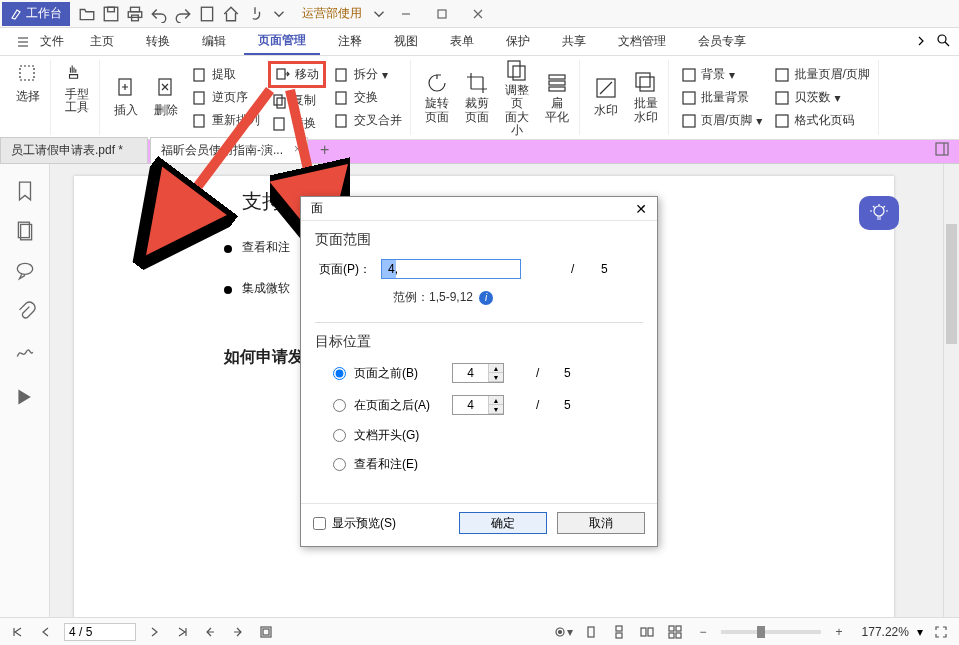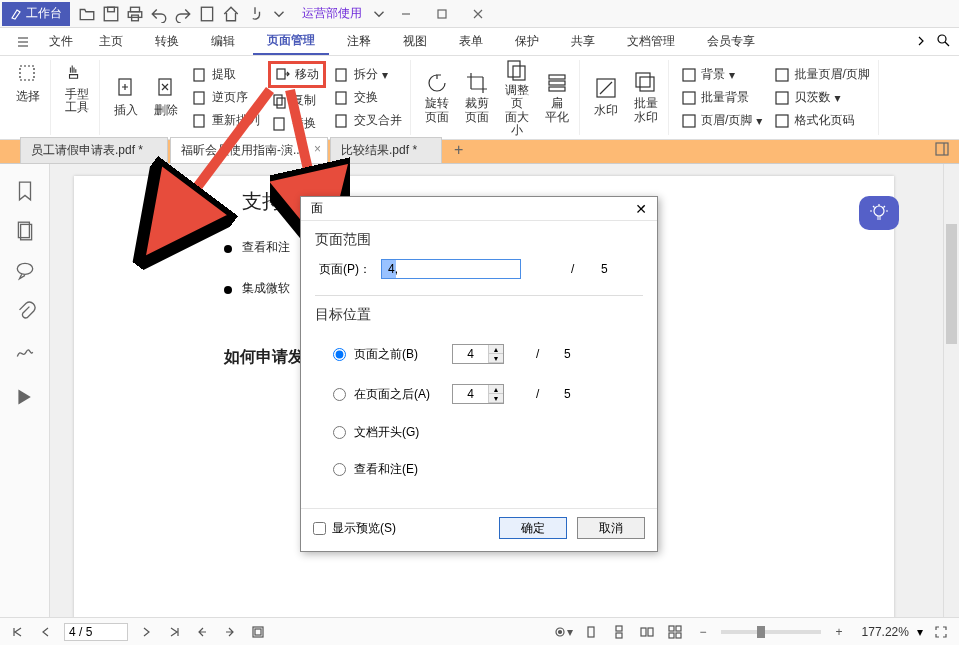--- a/index.html
+++ b/index.html
@@ -4,43 +4,43 @@
 <style>
 * { box-sizing: border-box; margin: 0; padding: 0; font-family: "Microsoft YaHei", sans-serif; font-size: 12px; }
 body { background: #f5f5f5; width: 959px; height: 645px; position: relative; overflow: hidden; }
 
 
 .title-bar { height: 28px; background: #f8f8f8; display: flex; align-items: center; border-bottom: 1px solid #ddd; }
 .workspace-btn { background: #4a5ab8; color: #fff; padding: 4px 8px; height: 24px; display: flex; align-items: center; gap: 4px; margin: 2px; }
 .qat { display: flex; gap: 6px; padding: 0 6px; align-items: center; }
 .qat-icon { width: 18px; height: 18px; display: flex; align-items: center; justify-content: center; color: #555; }
 .doc-title { flex: 1; text-align: center; color: #666; padding: 0 8px; overflow: hidden; text-overflow: ellipsis; white-space: nowrap; }
-.user-label { color: #6d28d9; padding: 0 8px; }
+.user-label { color: #a16207; padding: 0 8px; }
 .win-controls { display: flex; }
 .win-btn { width: 36px; height: 28px; display: flex; align-items: center; justify-content: center; color: #666; }
 
 
 .menu-bar { height: 28px; background: #fff; display: flex; align-items: center; border-bottom: 1px solid #e0e0e0; padding-left: 8px; gap: 4px; }
-.menu-file { display: flex; align-items: center; gap: 19px; color: #333; padding: 0 8px; }
+.menu-file { display: flex; align-items: center; gap: 10px; color: #333; padding: 0 8px; }
 .menu-tab { padding: 4px 14px; color: #333; cursor: pointer; }
 .menu-tab.active { color: #4a5ab8; border-bottom: 2px solid #4a5ab8; font-weight: 700; }
 .menu-right { margin-left: auto; display: flex; align-items: center; padding-right: 8px; gap: 8px; }
 
 
 .ribbon { height: 84px; background: #fff; display: flex; border-bottom: 1px solid #ddd; padding: 4px 6px; gap: 4px; }
 .rib-group { display: flex; flex-direction: column; align-items: center; justify-content: space-between; padding: 0 2px; border-right: 1px solid #eee; }
 .rib-big { display: flex; flex-direction: column; align-items: center; gap: 2px; padding: 2px 4px; color: #333; width: 40px; }
 .rib-big svg { width: 24px; height: 24px; }
 .rib-col { display: flex; flex-direction: column; gap: 2px; padding: 0 2px; }
 .rib-small { display: flex; align-items: center; gap: 4px; padding: 2px 4px; color: #333; white-space: nowrap; }
 .rib-small svg { width: 16px; height: 16px; }
 .highlight-red { border: 3px solid #e74c3c; }
 
 
-.doc-tabs { height: 24px; background: #fdba74; display: flex; align-items: flex-end; border-bottom: 1px solid #ccc; padding-left: 20px; justify-content: space-between; }
+.doc-tabs { height: 24px; background: #f0abfc; display: flex; align-items: flex-end; border-bottom: 1px solid #ccc; padding-left: 0; justify-content: space-between; }
 .doc-tab { background: #e8e8e8; border: 1px solid #ccc; border-bottom: none; padding: 4px 24px 4px 10px; margin-right: 2px; color: #333; position: relative; }
 .doc-tab.active { background: #fff; }
 .doc-tab .close-x { position: absolute; right: 6px; top: 4px; color: #888; }
 .new-tab { padding: 4px 10px; color: #666; font-size: 16px; }
 
 
 .content-wrap { position: absolute; top: 164px; left: 0; right: 0; bottom: 28px; display: flex; background: #f0f0f0; }
 .left-panel { width: 50px; background: #fafafa; border-right: 1px solid #ddd; display: flex; flex-direction: column; align-items: center; gap: 18px; padding-top: 16px; }
 .left-icon { color: #666; width: 22px; height: 22px; display: flex; align-items: center; justify-content: center; }
 .page-area { flex: 1; background: #f0f0f0; overflow: hidden; position: relative; padding: 12px 24px; }
@@ -56,41 +56,41 @@
 .dlg-title { height: 24px; display: flex; align-items: center; justify-content: space-between; padding: 0 6px 0 10px; border-bottom: 1px solid #e5e5e5; }
 .dlg-close { font-size: 14px; padding: 0 4px; }
 .dlg-body { padding: 10px 14px; }
 .dlg-section { font-size: 14px; color: #333; margin-bottom: 10px; }
 .dlg-row { display: flex; align-items: center; gap: 10px; margin: 10px 0 10px 4px; }
 .dlg-input { border: 1px solid #4a8de6; padding: 2px 6px; width: 140px; height: 20px; background: #fff; }
 .dlg-num { text-align: center; width: 40px; }
 .dlg-example { margin-left: 78px; color: #333; display: flex; align-items: center; gap: 6px; }
 .info-icon { width: 14px; height: 14px; background: #2b6cd4; color: #fff; border-radius: 50%; display: inline-flex; align-items: center; justify-content: center; font-size: 10px; font-style: italic; }
 fieldset.group { border: none; border-top: 1px solid #ddd; margin-top: 16px; padding-top: 10px; }
-.radio-row { display: flex; align-items: center; gap: 8px; margin: 20px 0 6px 18px; }
+.radio-row { display: flex; align-items: center; gap: 8px; margin: 12px 0 6px 18px; }
 .radio-row input[type=radio] { margin: 0; }
 .spinbox { display: flex; border: 1px solid #999; height: 20px; }
 .spinbox input { width: 36px; border: none; text-align: center; border-right: 1px solid #ccc; }
 .spin-btns { display: flex; flex-direction: column; width: 14px; }
 .spin-btns span { height: 10px; font-size: 7px; display: flex; align-items: center; justify-content: center; background: #eee; border-bottom: 1px solid #ccc; }
 .dlg-footer { display: flex; align-items: center; justify-content: space-between; padding: 8px 12px 12px; border-top: 1px solid #e5e5e5; margin-top: 14px; }
 .dlg-footer-left { display: flex; align-items: center; gap: 6px; }
-.dlg-btn { width: 68px; height: 22px; border: 1px solid #888; background: #f0f0f0; }
+.dlg-btn { width: 88px; height: 22px; border: 1px solid #888; background: #f0f0f0; }
 .dlg-btn.primary { border: 1px solid #2a6ac4; background: #e8f0fc; }
 
 
 .arrow { position: absolute; pointer-events: none; z-index: 50; }
 
 
 .help-bulb { position: absolute; right: 60px; top: 196px; width: 40px; height: 34px; background: #5560c8; border-radius: 10px; display: flex; align-items: center; justify-content: center; color: #fff; z-index: 40; }
 
 
 .status-bar { position: absolute; bottom: 0; left: 0; right: 0; height: 28px; background: #fafafa; border-top: 1px solid #ddd; display: flex; align-items: center; padding: 0 8px; gap: 8px; }
 .sb-btn { width: 20px; height: 20px; display: flex; align-items: center; justify-content: center; color: #555; }
-.page-field { width: 64px; border: 1px solid #ccc; padding: 1px 4px; }
+.page-field { width: 72px; border: 1px solid #ccc; padding: 1px 4px; }
 .sb-right { margin-left: auto; display: flex; align-items: center; gap: 8px; }
 .zoom-slider { width: 100px; height: 4px; background: #ddd; position: relative; }
 .zoom-thumb { position: absolute; left: 36px; top: -4px; width: 8px; height: 12px; background: #888; }
 .zoom-val { color: #333; width: 52px; text-align: right; }
 
 .scrollbar-v { position: absolute; right: 0; top: 164px; bottom: 28px; width: 16px; background: #f0f0f0; border-left: 1px solid #ddd; }
 .scrollbar-v .thumb { position: absolute; left: 2px; right: 2px; top: 60px; height: 120px; background: #ccc; }
 
 svg { stroke: currentColor; fill: none; stroke-width: 1.2; }
 </style>
@@ -383,21 +383,20 @@
           </svg>
           <span>格式化页码</span>
         </div>
     </div>
   </div>
 </div>
 
 <div class="doc-tabs">
   <div class="doc-tab"><span>员工请假申请表.pdf *</span></div>
   <div class="doc-tab active"><span>福昕会员使用指南-演...</span><span class="close-x">×</span></div>
-  <div class="doc-tab"><span>比较结果.pdf *</span></div>
   <div class="new-tab">+</div>
   <div style="margin-left:auto;padding:4px 10px;color:#666"><svg width="14" height="14">
         <rect x="1" y="1" width="12" height="12"></rect>
         <path d="M9 1v12"></path>
       </svg></div>
 </div>
 
 <div class="content-wrap">
   <div class="left-panel">
     <div class="left-icon">
@@ -483,20 +482,24 @@
   </div>
   <div class="dlg-body">
     <div class="dlg-section">页面范围</div>
     <div class="dlg-row">
       <span>页面(P)：</span>
       <input class="dlg-input" style="background: linear-gradient(to right, rgb(153, 194, 255) 0px, rgb(153, 194, 255) 14px, rgb(255, 255, 255) 14px);" value="4,">
       <span style="width:30px"></span>
       <span>/</span>
       <span class="dlg-num">5</span>
     </div>
+    <div class="dlg-example">
+      <span>范例：1,5-9,12</span>
+      <span class="info-icon">i</span>
+    </div>
 
     <fieldset class="group">
       <div class="dlg-section">目标位置</div>
       <div class="radio-row">
         <input type="radio" name="pos" checked="" style="">
         <span style="width:90px">页面之前(B)</span>
         <div class="spinbox">
           <input value="4" style="">
           <div class="spin-btns">
               <span>▲</span>

